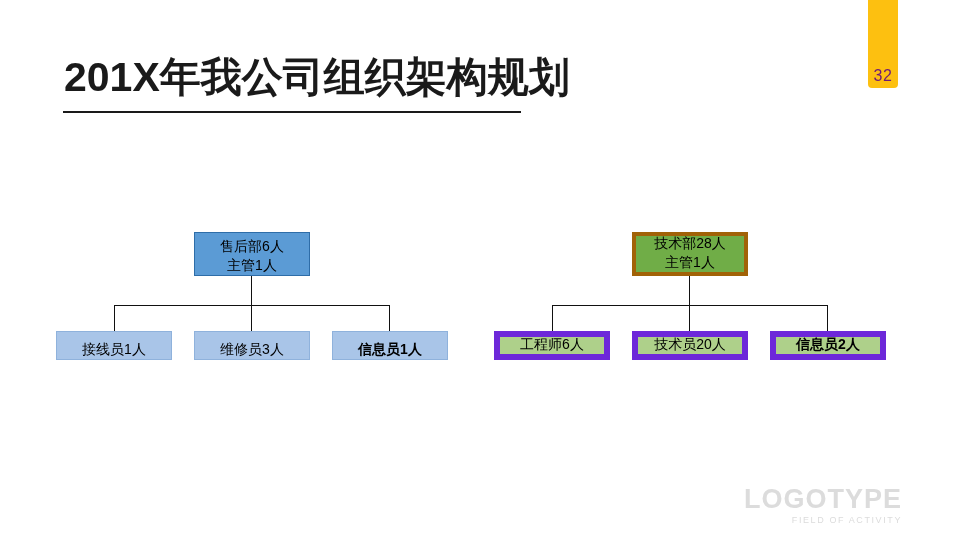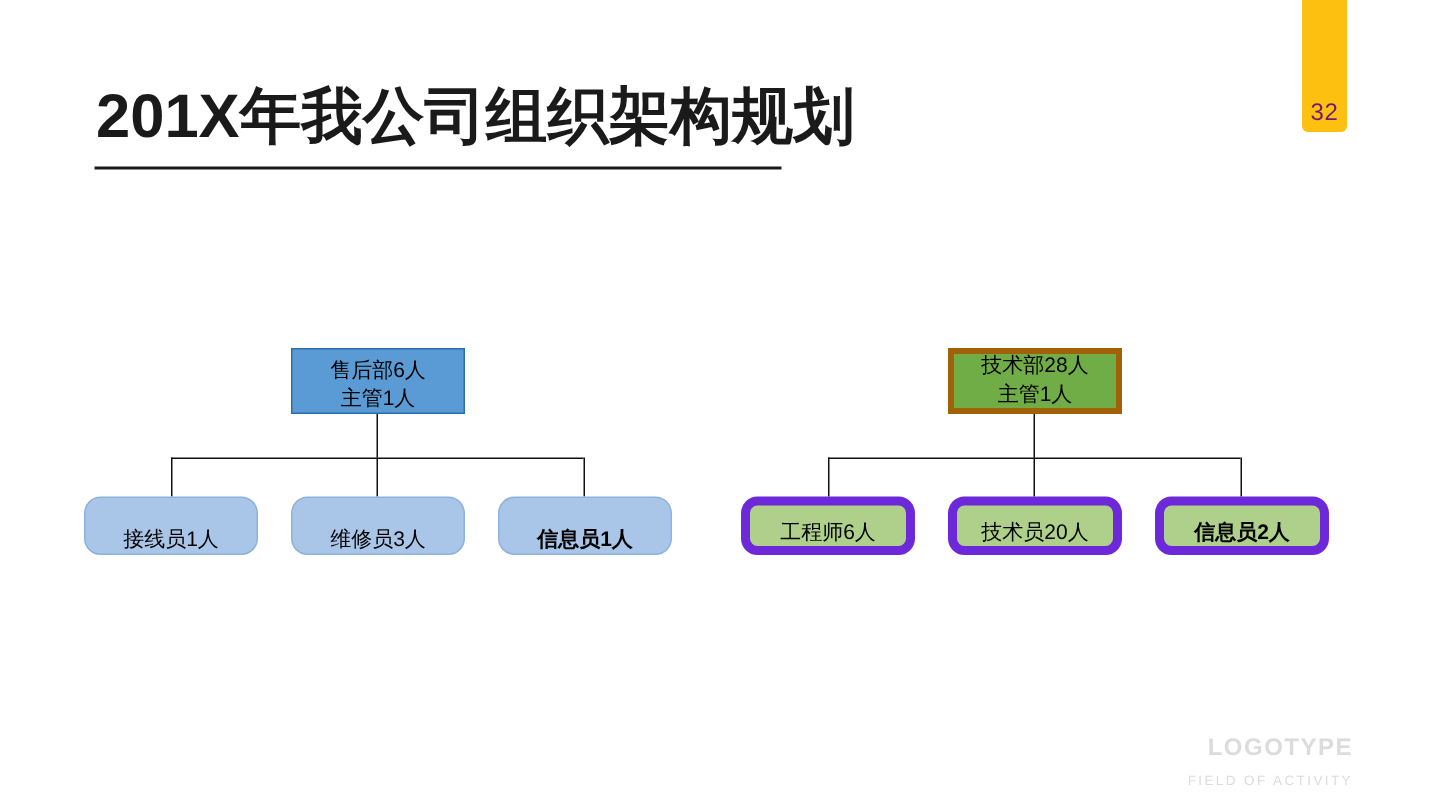--- a/index.html
+++ b/index.html
@@ -100,24 +100,23 @@
   }
   .tree-green .node-root {
     background: #70AD47;
     border: 4px solid #a16207;
   }
 
   
   .node-leaf {
     top: 99px;
     width: 116px;
-    height: 39px;
+    height: 29px;
     font-size: 14px;
     line-height: 19px;
-    border-radius: 11px;
   }
   .leaf-0 { left: 0px; }
   .leaf-1 { left: 138px; }
   .leaf-2 { left: 276px; font-weight: bold; }
 
   .tree-blue .node-leaf {
     background: #A9C5E8;
     border: 1px solid #8FB2DC;
   }
   .tree-green .node-leaf {
@@ -154,21 +153,21 @@
   
   .logo {
     position: absolute;
     right: 58px;
     bottom: 14px;
     text-align: right;
     color: #DCDCDC;
     user-select: none;
   }
   .logo-main {
-    font-size: 16px;
+    font-size: 27px;
     font-weight: bold;
     letter-spacing: 1px;
     line-height: 26px;
   }
   .logo-sub {
     font-size: 9px;
     letter-spacing: 1.6px;
     line-height: 12px;
     margin-top: 2px;
   }

